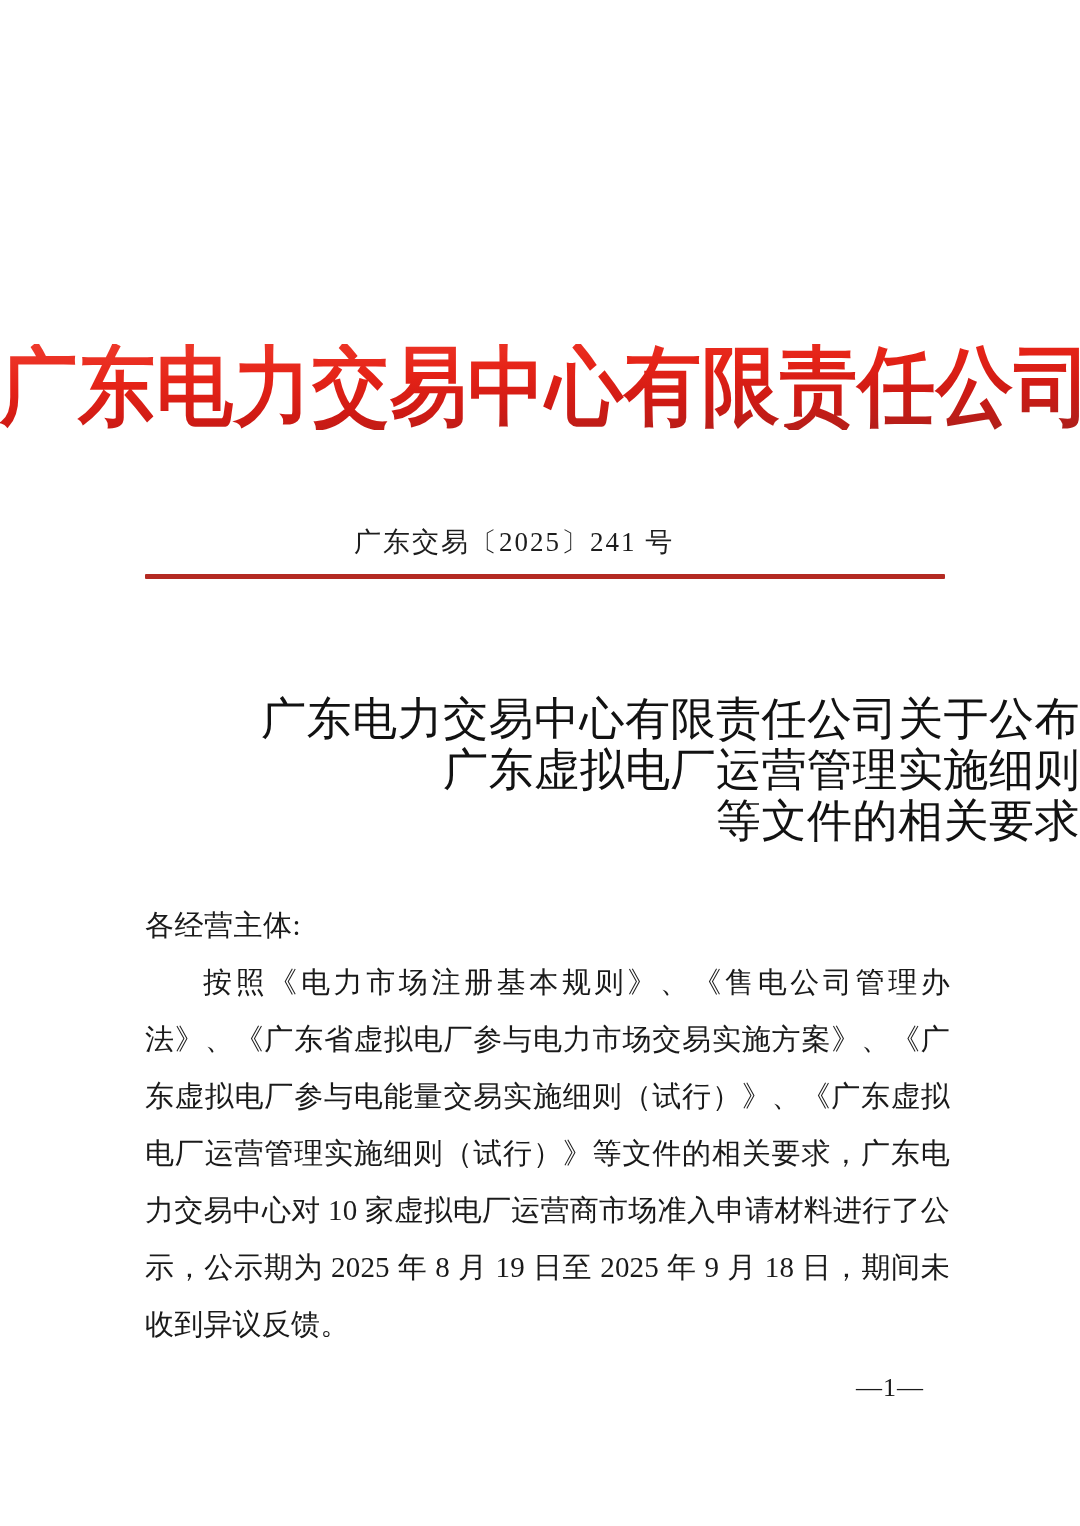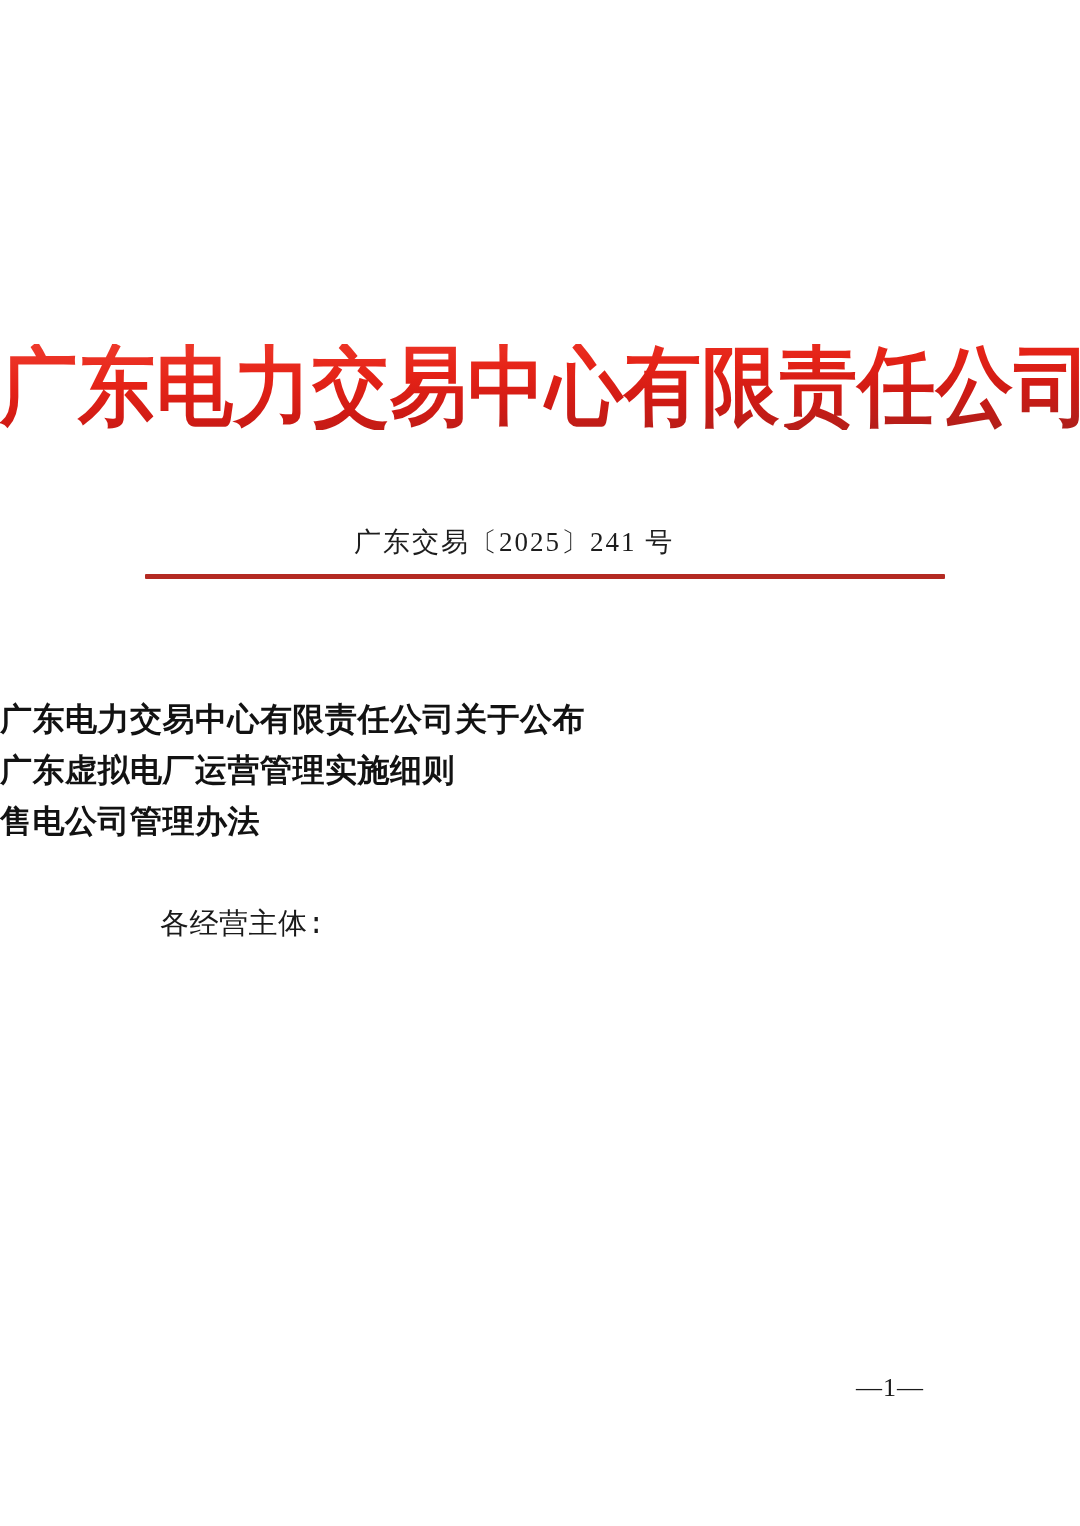--- a/index.html
+++ b/index.html
@@ -70,43 +70,43 @@
     background: #b42a22;
     border-radius: 1px;
   }
 
   
   .doc-title {
     position: absolute;
     top: 694px;
     left: 0;
     width: 1080px;
-    text-align: left;
-    font-weight: 700;
-    font-size: 32px;
+    text-align: right;
+    font-weight: 400;
+    font-size: 45px;
     line-height: 51px;
     letter-spacing: 0.5px;
     color: #121212;
     font-family: "Liberation Serif", "DejaVu Serif", serif;
   }
   .doc-title .tline {
     display: block;
     white-space: nowrap;
   }
 
   
   .body-block {
     position: absolute;
     top: 897px;
-    left: 160px;
+    left: 145px;
     width: 805px;
     font-size: 29px;
     line-height: 57px;
     color: #1a1a1a;
-    font-family: Liberation Mono, monospace;
+    font-family: Liberation Serif, serif;
   }
   .salutation {
     text-align: left;
     letter-spacing: 0.5px;
   }
   .para {
     text-align: justify;
     text-align-last: left;
     text-indent: 58px;
     letter-spacing: 0.2px;
@@ -138,24 +138,25 @@
     <span class="masthead-title">广东电力交易中心有限责任公司文件</span>
   </div>
 
   <div class="doc-number">广东交易〔2025〕241 号</div>
 
   <div class="red-rule"></div>
 
   <div class="doc-title">
     <span class="tline">广东电力交易中心有限责任公司关于公布</span>
     <span class="tline">广东虚拟电厂运营管理实施细则</span>
-    <span class="tline">售电公司管理办法</span>
+    <span class="tline">等文件的相关要求</span>
   </div>
 
   <div class="body-block">
     <div class="salutation">各经营主体:</div>
+    <div class="para">按照《电力市场注册基本规则》、《售电公司管理办法》、《广东省虚拟电厂参与电力市场交易实施方案》、《广东虚拟电厂参与电能量交易实施细则（试行）》、《广东虚拟电厂运营管理实施细则（试行）》等文件的相关要求，广东电力交易中心对 10 家虚拟电厂运营商市场准入申请材料进行了公示，公示期为 2025 年 8 月 19 日至 2025 年 9 月 18 日，期间未收到异议反馈。</div>
   </div>
 
   <div class="page-footer">
     <span class="pf-inner">—1—</span>
   </div>
 
 </div>
 
 </body></html>

